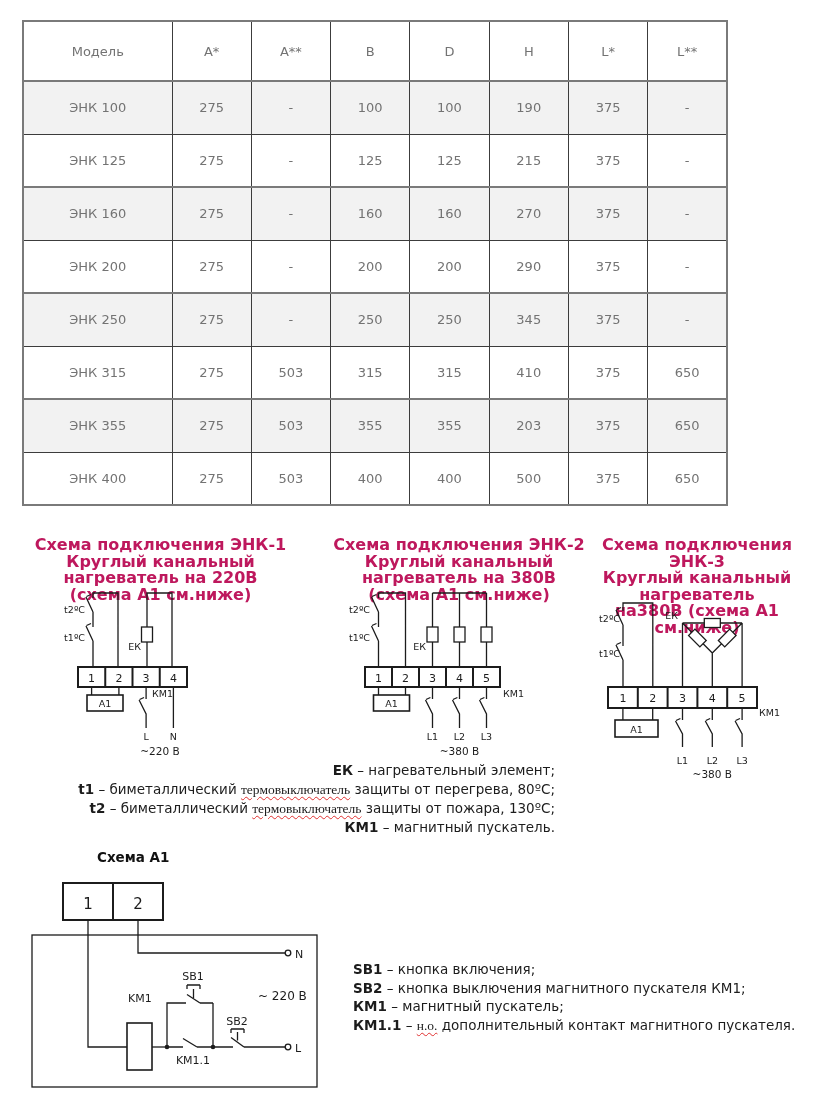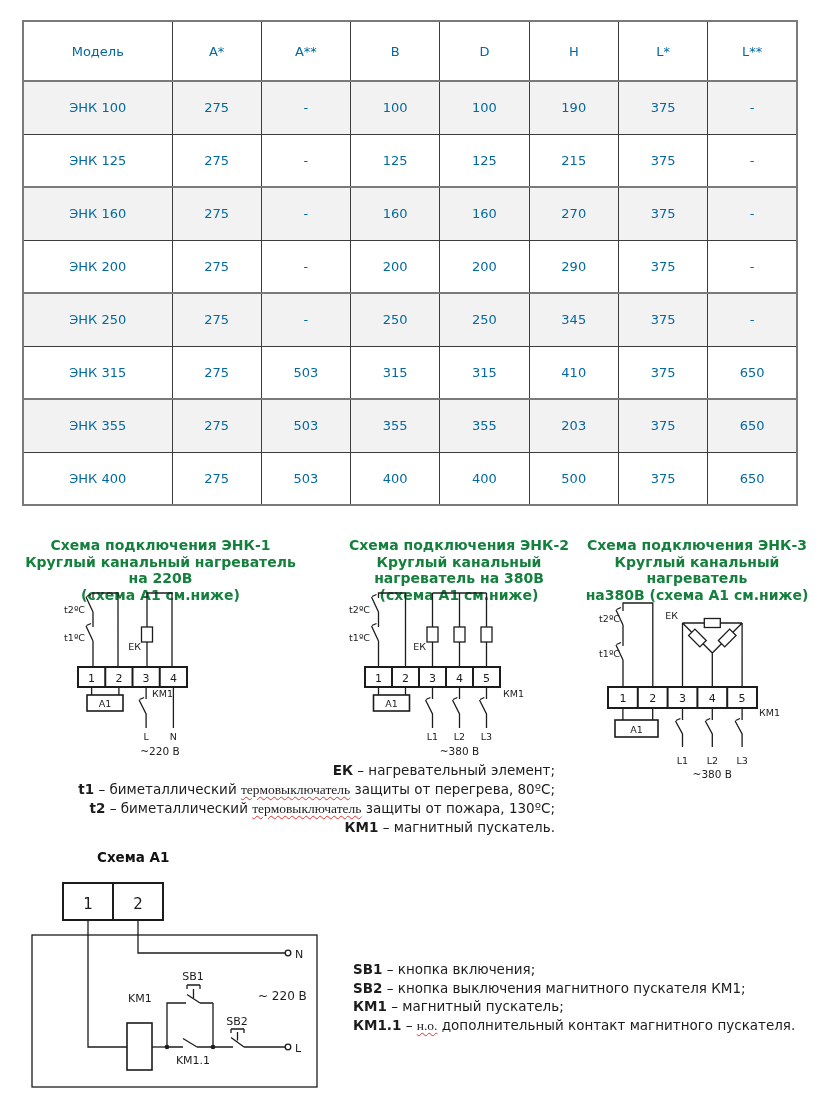--- a/index.html
+++ b/index.html
@@ -2,38 +2,38 @@
 <html><head>
 <meta charset="utf-8">
 <style>
   html,body { margin:0; padding:0; background:#ffffff; }
   body {
     width:820px; height:1105px; position:relative; overflow:hidden;
     font-family:"DejaVu Sans","Liberation Sans",sans-serif; color:#1c1c1c;
   }
   
   table.spec {
-    position:absolute; left:22px; top:20px; width:776px;
+    position:absolute; left:22px; top:20px; width:706px;
     border-collapse:collapse; table-layout:fixed;
-    font-size:13px; color:#0369a1; border:2px solid #7a7a7a;
+    font-size:13px; color:#737373; border:2px solid #7a7a7a;
   }
   table.spec th, table.spec td {
     border:1px solid #3c3c3c; text-align:center; vertical-align:middle;
     font-weight:normal; padding:0;
   }
   table.spec thead tr { height:60px; }
   table.spec tbody tr { height:53px; background:#ffffff; }
   table.spec tbody tr.alt { background:#f2f2f2; }
   table.spec tbody tr.alt td { border-top:2px solid #7a7a7a; }
   col.c-model { width:149px; }
 
   
   .diag-title {
-    position:absolute; font-weight:bold; font-size:14px; line-height:16.5px;
-    text-align:center; color:#15803d;
+    position:absolute; font-weight:bold; font-size:16px; line-height:16.5px;
+    text-align:center; color:#be185d;
   }
   
   svg.diag { position:absolute; overflow:visible; }
   svg.diag path, svg.diag rect, svg.diag circle, svg.diag line {
     stroke:#1c1c1c; stroke-width:1.3; fill:none;
   }
   svg.diag .thick { stroke-width:2; }
   svg.diag .med { stroke-width:1.6; }
   svg.diag rect.box { fill:#ffffff; }
   svg.diag circle.dot { fill:#1c1c1c; stroke:none; }

